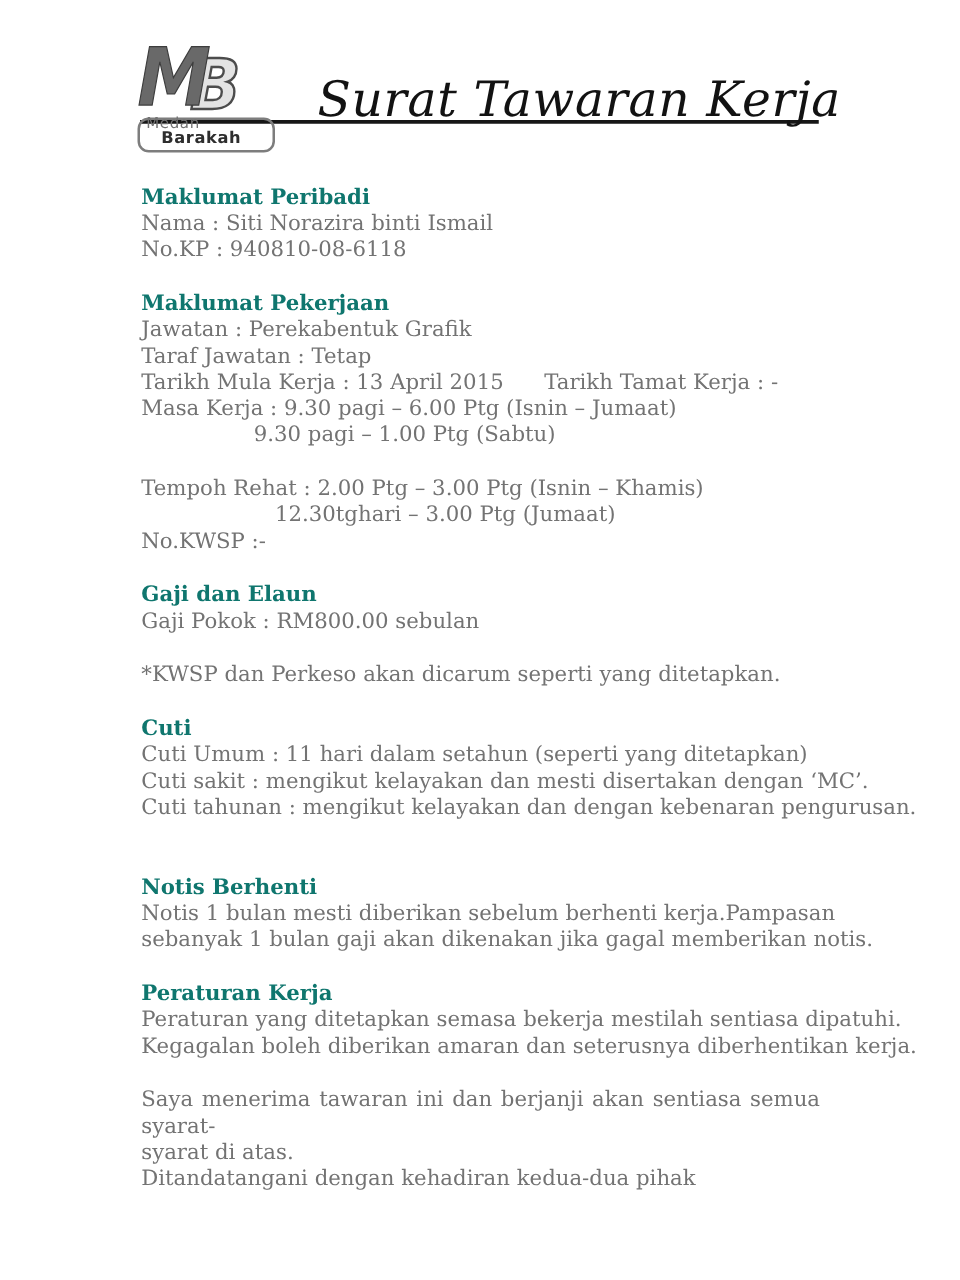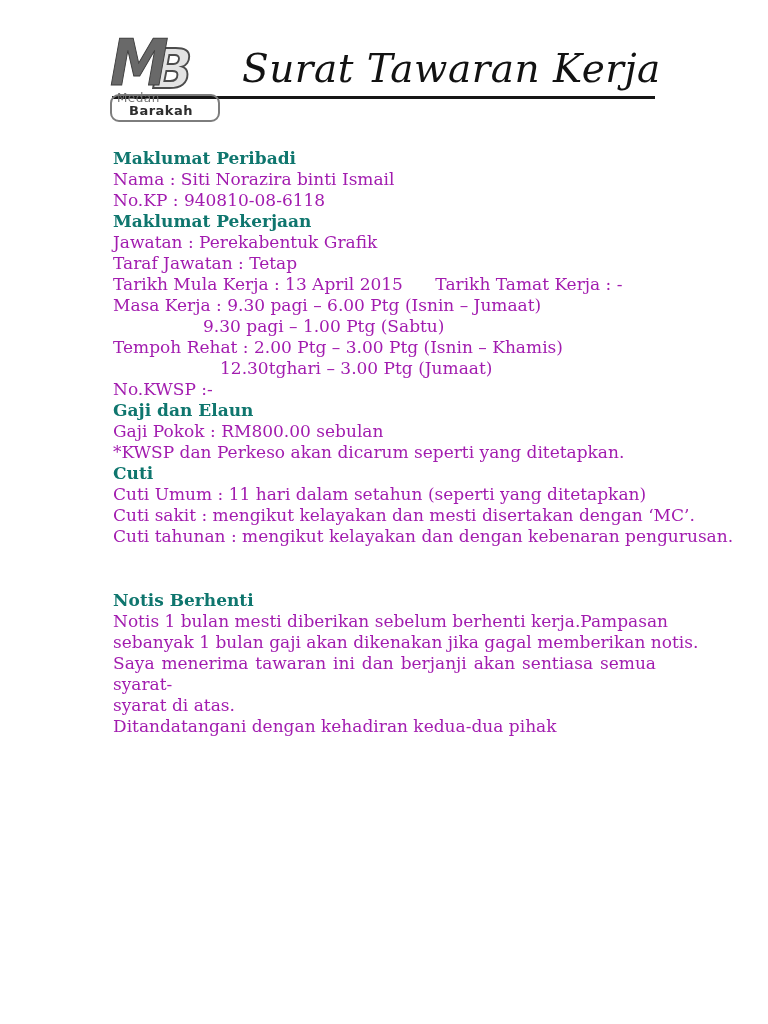--- a/index.html
+++ b/index.html
@@ -13,21 +13,21 @@
   }
   .page { position: absolute; inset: 0; background: #ffffff; }
 
   
   .rule {
     position: absolute; left: 112px; top: 96px;
     width: 543px; height: 3px; background: #161616; z-index: 0;
   }
   .doc-title {
     position: absolute; left: 238px; top: 42px;
-    margin: 4px; font-size: 39px; font-weight: 500; font-style: italic;
+    margin: 16px; font-size: 39px; font-weight: 500; font-style: italic;
     letter-spacing: 0.5px; color: #121212; white-space: nowrap; z-index: 1;
   }
   .logo { position: absolute; left: 110px; top: 36px; width: 118px; height: 86px; z-index: 2; }
   .logo-m {
     position: absolute; left: 0px; top: -10px;
     font-family: "DejaVu Sans", sans-serif; font-weight: 700; font-style: italic;
     font-size: 64px; color: #696969;
     -webkit-text-stroke: 1px #3d3d3d;
     transform: scaleX(0.92); transform-origin: left top; z-index: 3;
   }
@@ -49,29 +49,29 @@
   }
   .logo-badge-l2 {
     position: absolute; left: 17px; top: 7px;
     font-family: "DejaVu Sans", sans-serif; font-size: 13px; color: #2e2e2e;
     letter-spacing: 0.5px;
     font-weight: bold;
   }
 
   
   main { position: absolute; left: 113px; top: 148px; width: 548px; }
-  section + section { }
+  section + section { margin-top: 22px; }
   section.gap-large { margin-top: 43px; }
   h2.sec-heading {
     margin: 0; font-size: 17px; line-height: 21px; font-weight: 700;
     color: #0f766e; white-space: nowrap;
   }
   p.line {
     margin: 0; font-size: 17px; line-height: 21px;
-    color: #a21caf; white-space: nowrap;
+    color: #737373; white-space: nowrap;
   }
   p.indent-a { padding-left: 90px; }
   p.indent-b { padding-left: 107px; }
   p.j-line {
     white-space: normal; width: 543px;
     text-align: justify; text-align-last: justify;
   }
 </style>
 </head>
 <body>
@@ -129,20 +129,25 @@
       <p class="line">Cuti sakit : mengikut kelayakan dan mesti disertakan dengan ‘MC’.</p>
       <p class="line">Cuti tahunan : mengikut kelayakan dan dengan kebenaran pengurusan.</p>
     </section>
 
     <section class="gap-large">
       <h2 class="sec-heading">Notis Berhenti</h2>
       <p class="line">Notis 1 bulan mesti diberikan sebelum berhenti kerja.Pampasan</p>
       <p class="line">sebanyak 1 bulan gaji akan dikenakan jika gagal memberikan notis.</p>
     </section>
 
+    <section>
+      <h2 class="sec-heading">Peraturan Kerja</h2>
+      <p class="line">Peraturan yang ditetapkan semasa bekerja mestilah sentiasa dipatuhi.</p>
+      <p class="line">Kegagalan boleh diberikan amaran dan seterusnya diberhentikan kerja.</p>
+    </section>
 
     <section>
       <p class="line j-line">Saya menerima tawaran ini dan berjanji akan sentiasa semua syarat-</p>
       <p class="line">syarat di atas.</p>
       <p class="line">Ditandatangani dengan kehadiran kedua-dua pihak</p>
     </section>
 
   </main>
 </div>
 

